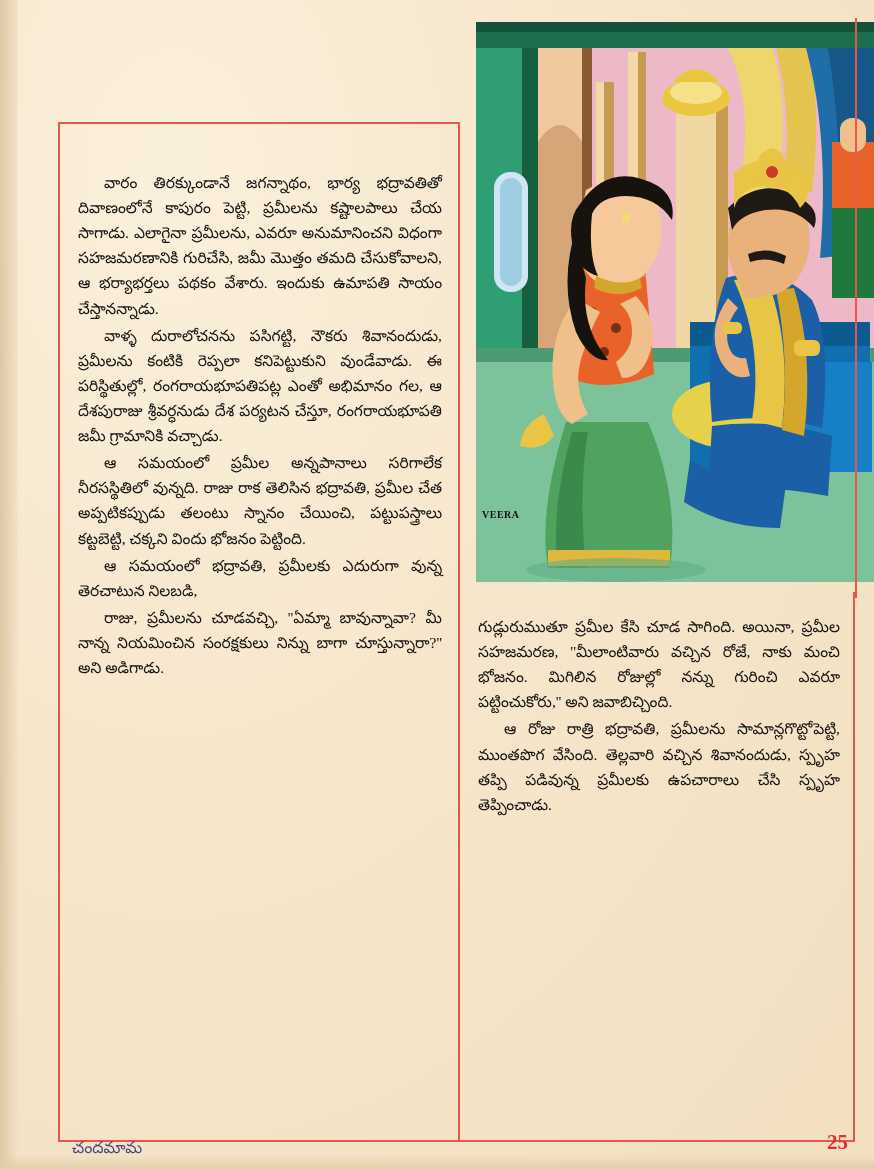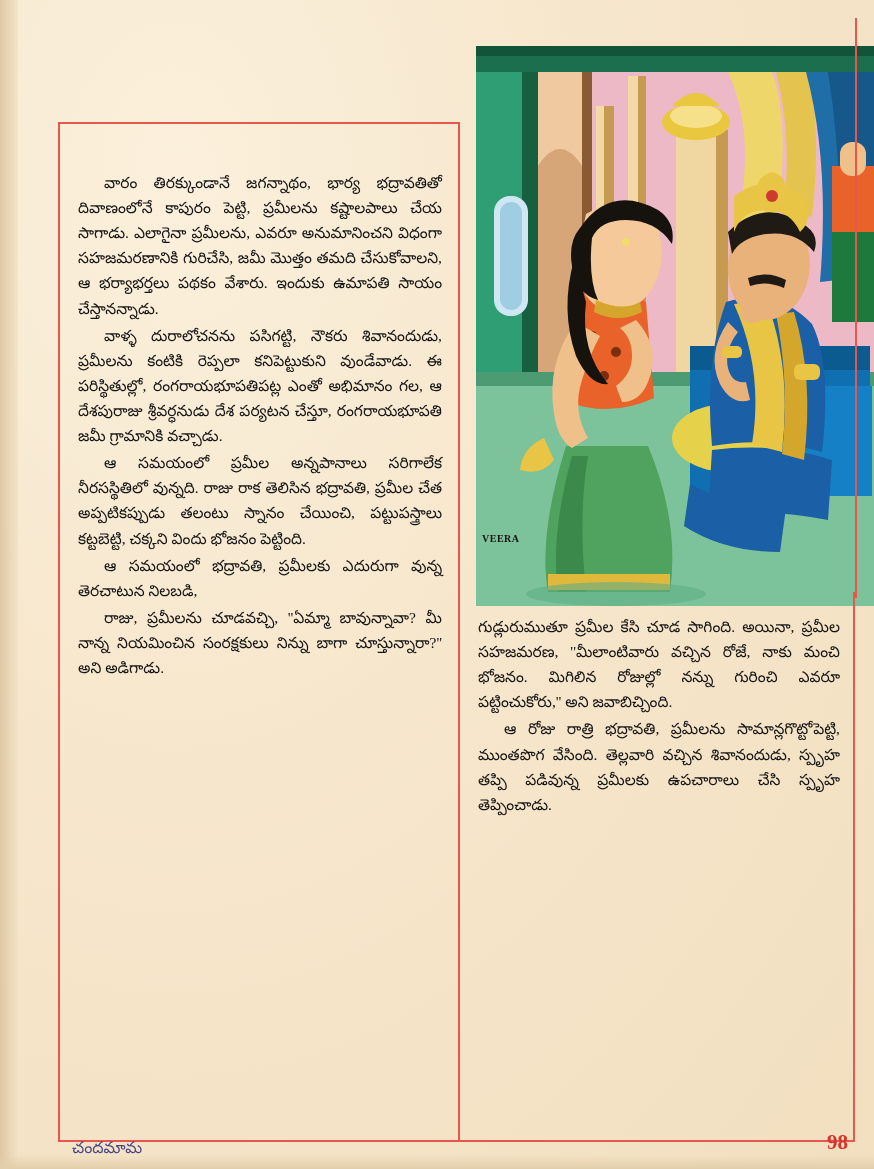--- a/index.html
+++ b/index.html
@@ -73,21 +73,20 @@
 
   
   .illustration {
     position: absolute;
     left: 476px;
     top: 22px;
     width: 398px;
     height: 560px;
     background: #6fbf9a;
     overflow: hidden;
-    margin-top: 24px;
   }
   .illus-svg { display:block; }
 
   .signature {
     position: absolute;
     left: 6px;
     bottom: 62px;
     font-family: "Liberation Serif", serif;
     font-size: 10px;
     font-weight: bold;
@@ -264,14 +263,14 @@
     <p>ఆ సమయంలో భద్రావతి, ప్రమీలకు ఎదురుగా వున్న తెరచాటున నిలబడి,</p>
     <p>రాజు, ప్రమీలను చూడవచ్చి, ''ఏమ్మా బావున్నావా? మీ నాన్న నియమించిన సంరక్షకులు నిన్ను బాగా చూస్తున్నారా?'' అని అడిగాడు.</p>
   </div>
 
   <div class="col col-right">
     <p class="noindent">గుడ్లురుముతూ ప్రమీల కేసి చూడ సాగింది. అయినా, ప్రమీల సహజమరణ, ''మీలాంటివారు వచ్చిన రోజే, నాకు మంచి భోజనం. మిగిలిన రోజుల్లో నన్ను గురించి ఎవరూ పట్టించుకోరు,'' అని జవాబిచ్చింది.</p>
     <p>ఆ రోజు రాత్రి భద్రావతి, ప్రమీలను సామాన్లగొట్టోపెట్టి, ముంతపొగ వేసింది. తెల్లవారి వచ్చిన శివానందుడు, స్పృహ తప్పి పడివున్న ప్రమీలకు ఉపచారాలు చేసి స్పృహ తెప్పించాడు.</p>
   </div>
 
   <div class="footer-left">చందమామ</div>
-  <div class="page-number">98</div>
+  <div class="page-number">25</div>
 </div>
 
 </body></html>

